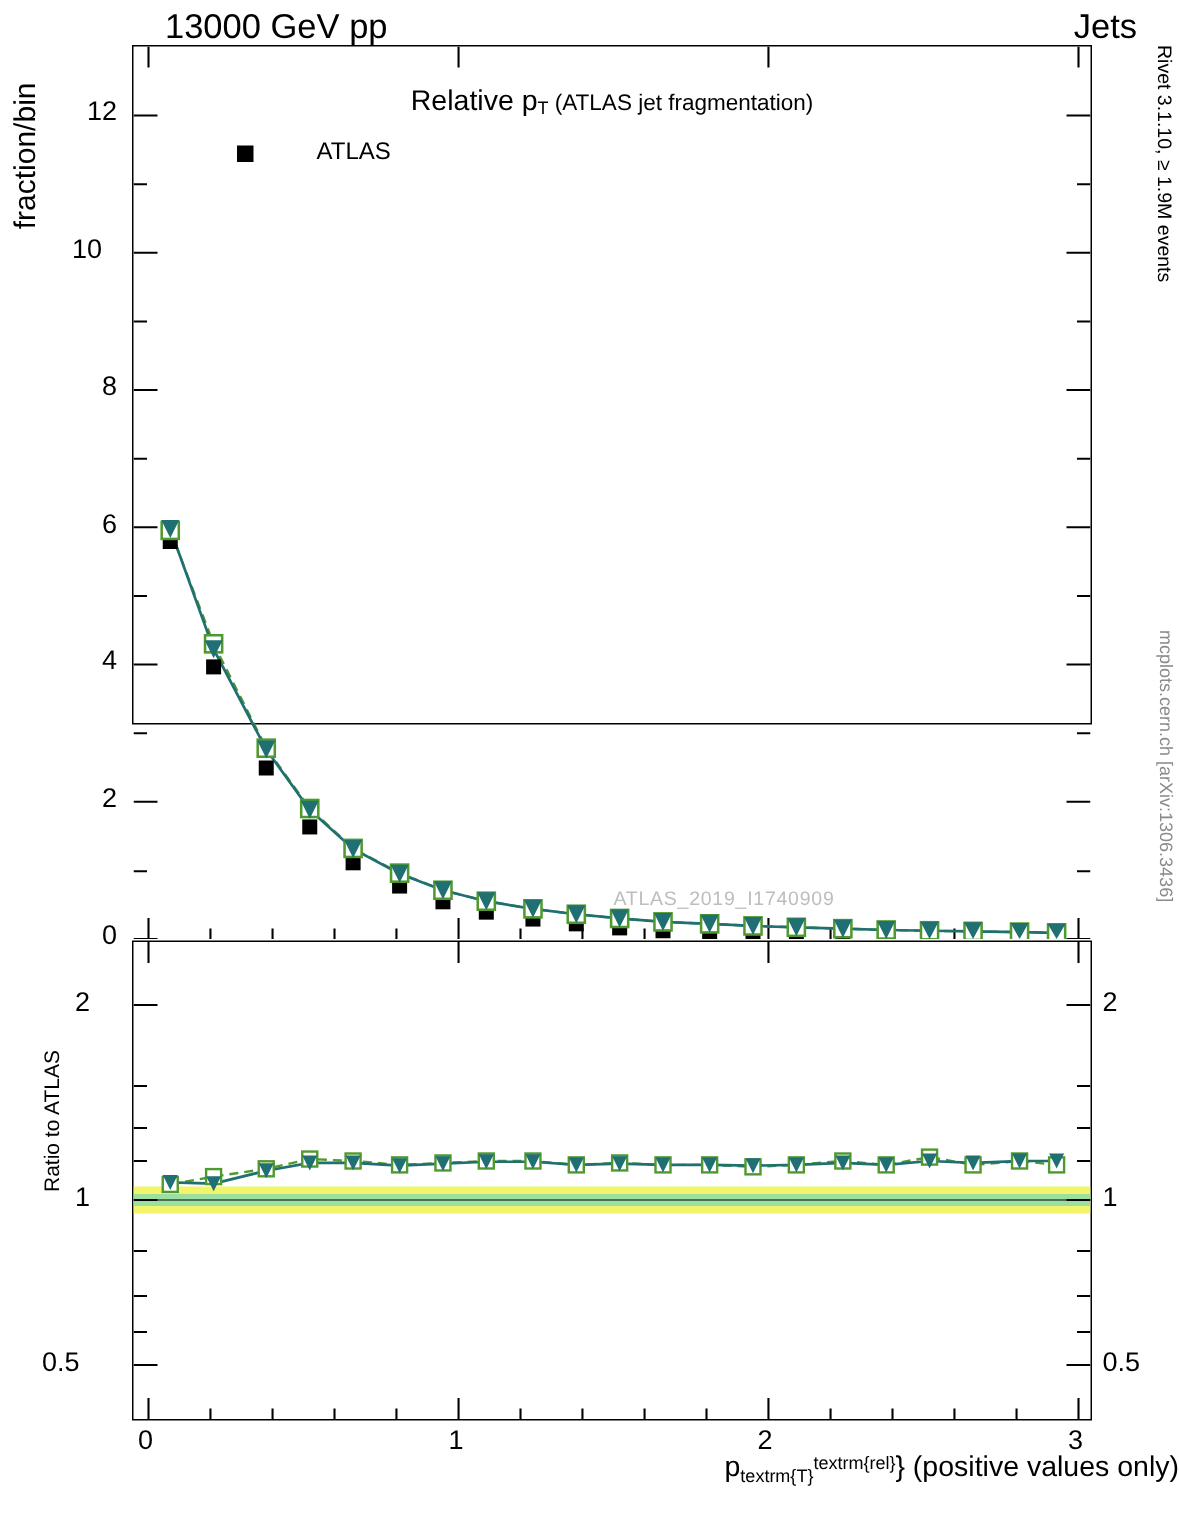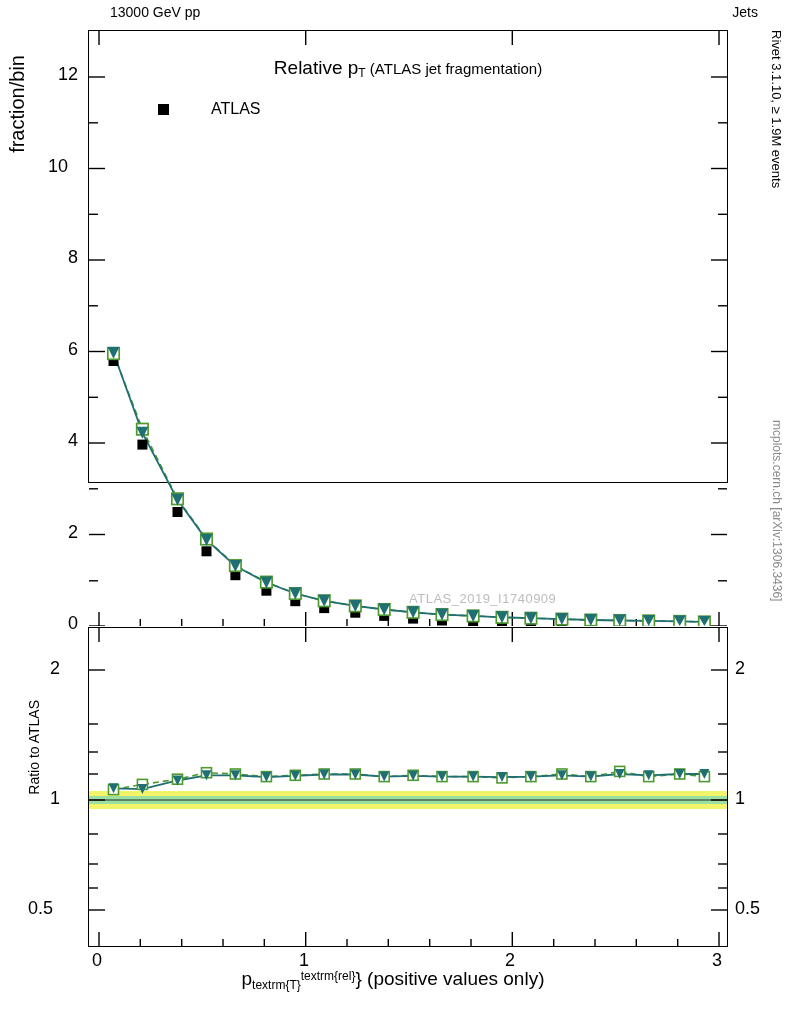--- a/index.html
+++ b/index.html
@@ -1,19 +1,19 @@
 <!DOCTYPE html>
 <html><head>
 <meta charset="utf-8">
 <style>
   html,body{margin:0;padding:0;background:#ffffff;}
   body{width:786px;height:1024px;font-family:"Liberation Sans",sans-serif;color:#000;}
   #root{position:relative;width:786px;height:1024px;overflow:hidden;}
 
-  .hdr{position:absolute;font-size:14px;}
+  .hdr{position:absolute;font-size:23px;}
   #hdr-left{left:110px;top:4px;}
   #hdr-right{right:28px;top:4px;}
 
   
   .rightlabel{position:absolute;right:2px;font-size:12px;color:#8a8a8a;
       writing-mode:vertical-rl;text-orientation:mixed;white-space:nowrap;}
   #rl1{top:30px;color:#000;font-size:13px;}
   #rl3{top:420px;}
 
   
@@ -25,34 +25,34 @@
 
   
   #ylab-main{position:absolute;left:6px;top:55px;font-size:20px;
       writing-mode:vertical-rl;transform:rotate(180deg);white-space:nowrap;}
 
   
   .ytick-lbl{position:absolute;font-size:18px;text-align:right;width:40px;}
 
   
   #legend{position:absolute;left:40px;top:62px;font-size:16px;}
-  .leg-row{height:31px;display:flex;align-items:center;}
+  .leg-row{height:31px;display:flex;align-items:flex-start;}
   .leg-sym{width:74px;height:18px;position:relative;margin-right:8px;}
   .leg-txt{white-space:nowrap;}
 
   .wm{position:absolute;font-size:13px;color:#bdbdbd;letter-spacing:.5px;}
 
   
   #ratio{position:absolute;left:88px;top:627px;width:640px;height:320px;
       border:1px solid #000;box-sizing:border-box;background:#fff;}
   #ylab-ratio{position:absolute;left:26px;top:700px;font-size:14px;
       writing-mode:vertical-rl;transform:rotate(180deg);white-space:nowrap;}
   .rtick-lbl{position:absolute;font-size:18px;}
 
-  #xlabel{position:absolute;left:0;right:0;top:968px;text-align:center;font-size:19px;}
+  #xlabel{position:absolute;left:0;right:0;top:968px;text-align:right;font-size:19px;}
   #xlabel .sb{font-size:12px;vertical-align:-4px;}
   #xlabel .sp{font-size:12px;vertical-align:5px;}
 
   .xnum{position:absolute;font-size:18px;top:950px;}
   svg{display:block;}
 </style>
 </head>
 <body>
 
 <div id="root">

